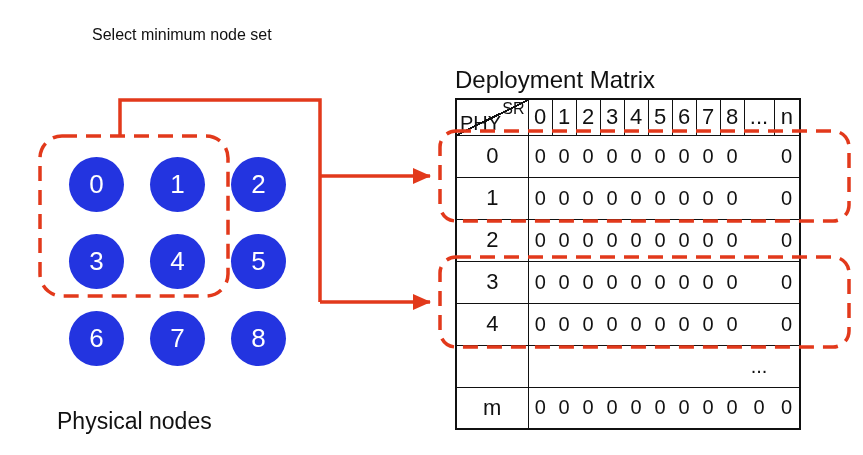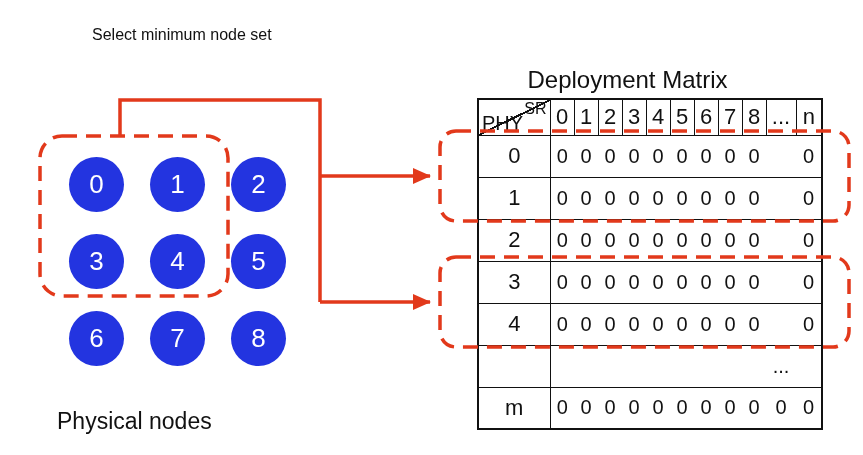--- a/index.html
+++ b/index.html
@@ -56,26 +56,26 @@
     left: 57px;
     top: 396px;
     font-size: 23px;
     margin-top: 12px;
   }
   .matrix-title {
     position: absolute;
     left: 455px;
     top: 66px;
     width: 345px;
-    text-align: center;
+    text-align: left;
     font-size: 24px;
   }
   table.matrix {
     position: absolute;
-    left: 477px;
+    left: 455px;
     top: 98px;
     border-collapse: collapse;
     table-layout: fixed;
     border: 2px solid var(--ink);
   }
   .matrix thead tr { height: 36px; }
   .matrix tbody tr { height: 42px; }
   .matrix th, .matrix td {
     padding: 0;
     text-align: center;

